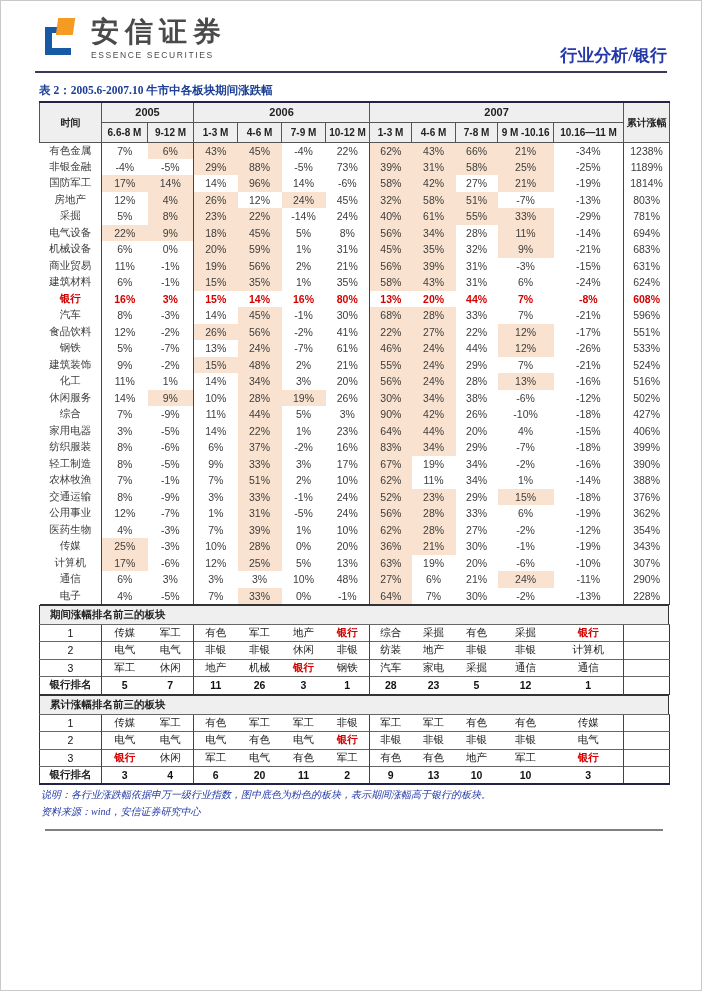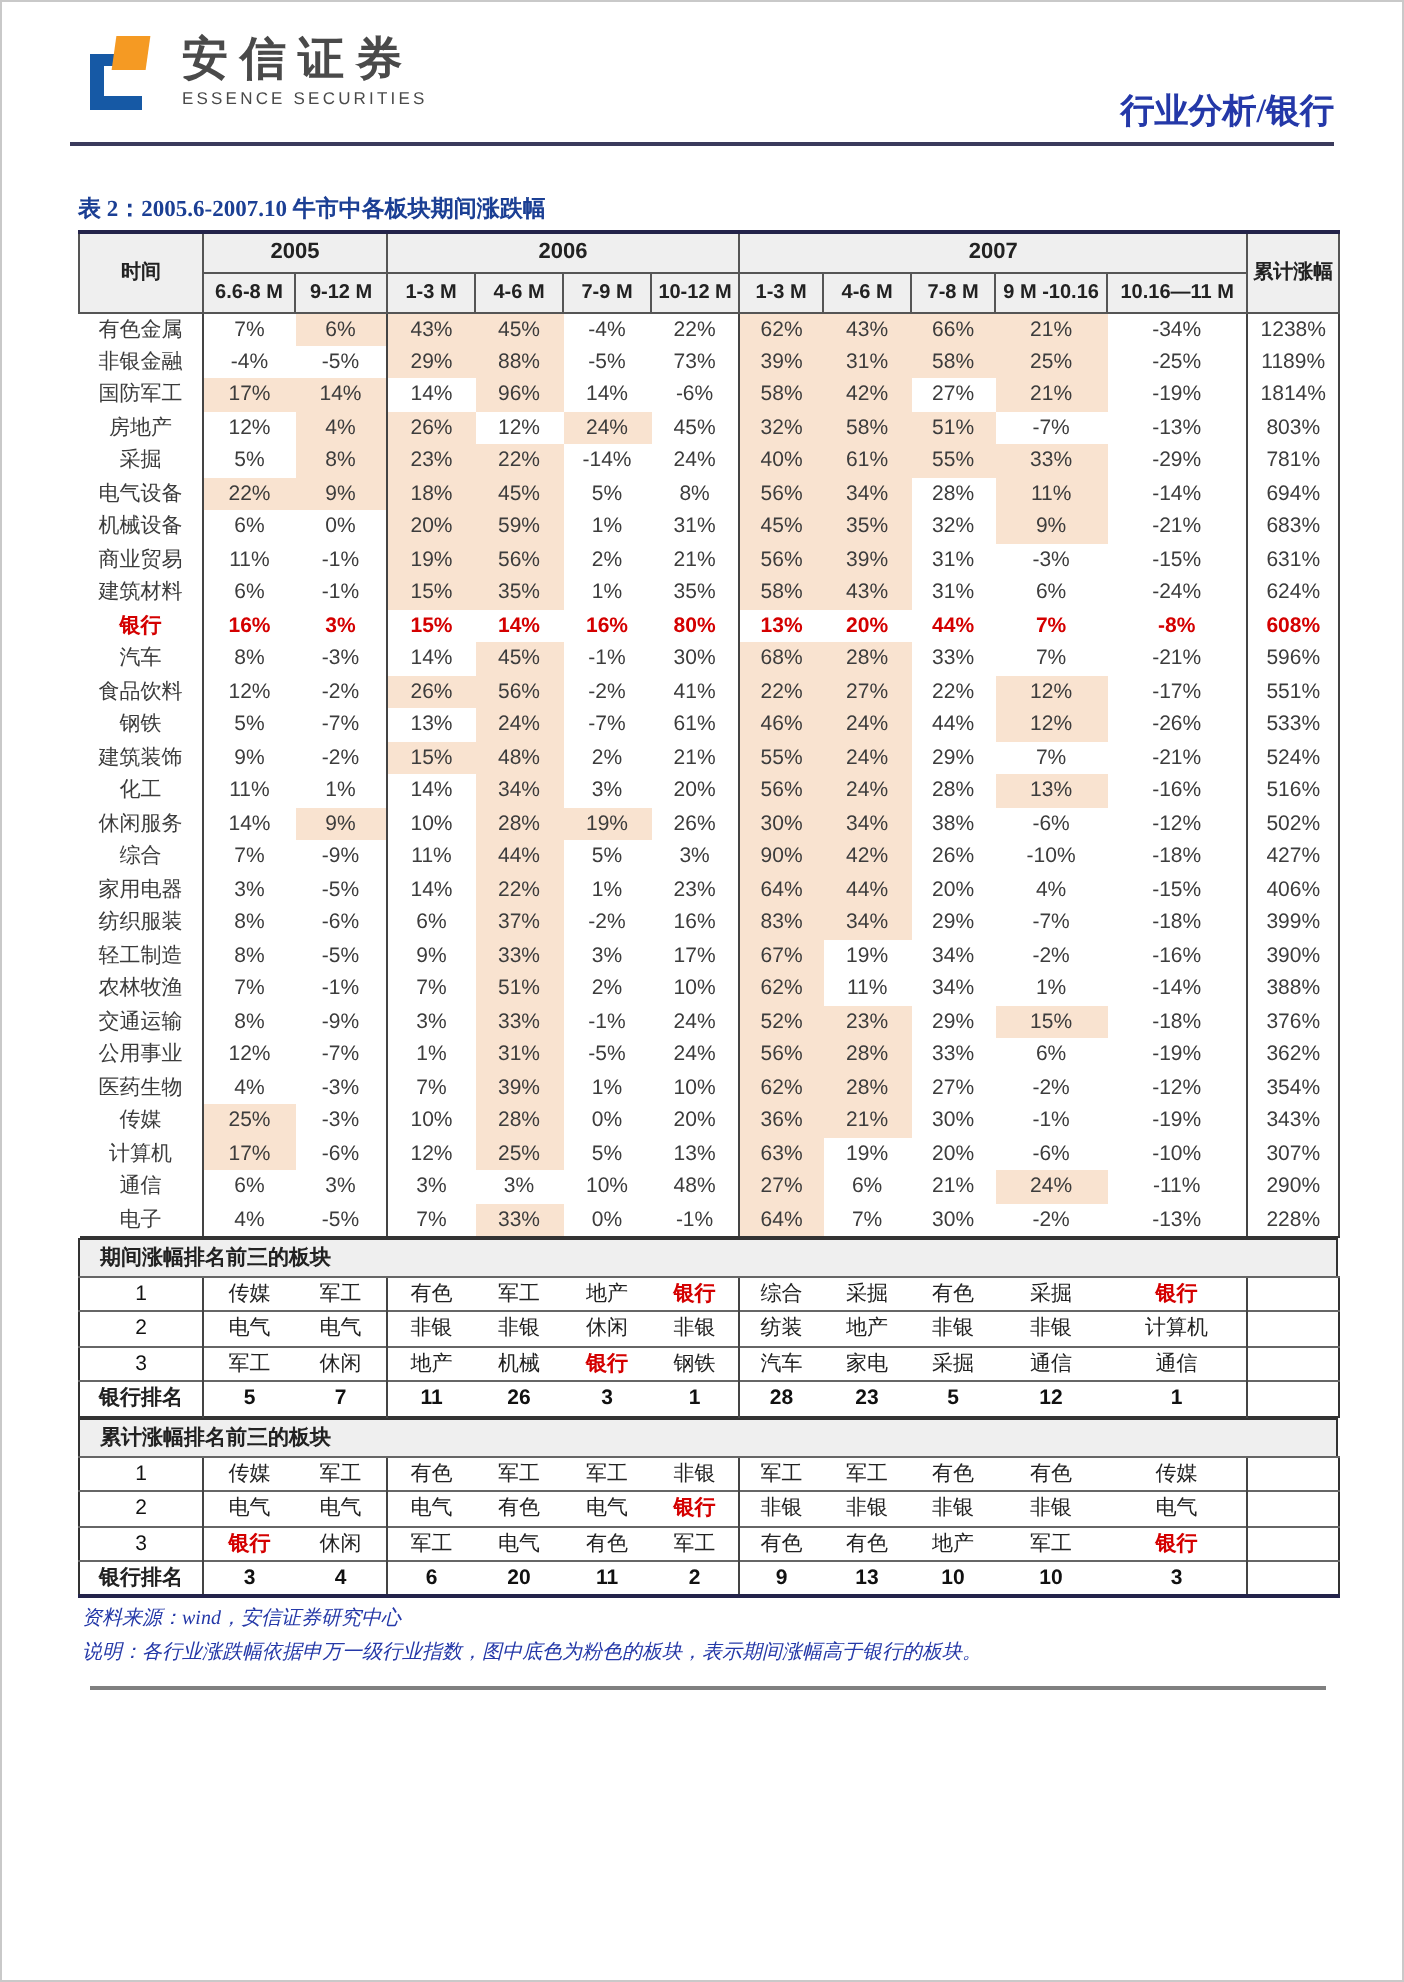--- a/index.html
+++ b/index.html
@@ -9,28 +9,28 @@
     border:1px solid #c9c9c9; position:relative; overflow:hidden;
   }
   
   .hdr { position:relative; height:72px; border-bottom:2px solid #3a3a5c; margin:0 34px 0 34px; }
   .brand { position:absolute; left:10px; top:16px; display:flex; align-items:flex-start; gap:10px; }
   .logo-mark { position:relative; width:36px; height:40px; }
   .lm-blue   { position:absolute; left:0; top:10px; width:26px; height:28px; background:#1659a5; }
   .lm-white  { position:absolute; left:7px; top:16px; width:19px; height:15px; background:#fff; }
   .lm-orange { position:absolute; left:12px; top:1px; width:17px; height:17px; background:#f59a23; transform:skewX(-8deg); }
   .brand-text { display:flex; flex-direction:column; }
-  .brand-cn { font-size:23px; font-weight:bold; color:#4a4a4a; letter-spacing:6px; font-family:"Liberation Serif", serif; line-height:1.1; }
+  .brand-cn { font-size:28px; font-weight:bold; color:#4a4a4a; letter-spacing:6px; font-family:"Liberation Serif", serif; line-height:1.1; }
   .brand-en { font-size:8.5px; color:#4a4a4a; letter-spacing:1.6px; margin-top:2px; }
   .doc-type { position:absolute; right:0; bottom:4px; color:#2438a8; font-size:17px; font-weight:bold; font-family:"Liberation Serif", serif; }
   
   .intro { margin:25px 36px 0 170px; color:#2438a8; font-size:13px; line-height:25px;
            text-align:justify; font-family:"Liberation Serif", serif; font-weight:500; }
   
-  .tbl-title { margin:24px 34px 0 38px; width:630px; color:#1b3f94; font-weight:bold; font-size:11.5px;
+  .tbl-title { margin:10px 34px 0 38px; width:630px; color:#1b3f94; font-weight:bold; font-size:11.5px;
                padding-bottom:3px; font-family:"Liberation Serif", serif; }
   
   .tbl-wrap { margin-left:38px; width:630px; }
   table { border-collapse:collapse; table-layout:fixed; width:630px; }
   .main-table { border-top:2px solid #23234a; border-right:1px solid #444; }
   .main-table thead th {
     background:#efefef; border:1px solid #555; font-size:10px; font-weight:bold; color:#222;
     height:20px; text-align:center; line-height:11px; padding:0 1px;
   }
   .main-table thead th.year { font-size:11px; }
@@ -701,18 +701,18 @@
             <td class="num b">13</td>
             <td class="num b">10</td>
             <td class="num b">10</td>
             <td class="num b">3</td>
             <td class="sep"></td>
           </tr>
         </tbody>
       </table>
     </div>
 
+  <div class="note-line">说明：各行业涨跌幅依据申万一级行业指数，图中底色为粉色的板块，表示期间涨幅高于银行的板块。</div>
   <div class="note-line">资料来源：wind，安信证券研究中心</div>
-  <div class="note-line">说明：各行业涨跌幅依据申万一级行业指数，图中底色为粉色的板块，表示期间涨幅高于银行的板块。</div>
 
   <div class="foot-rule"></div>
 
 </div>
 
 </body></html>

